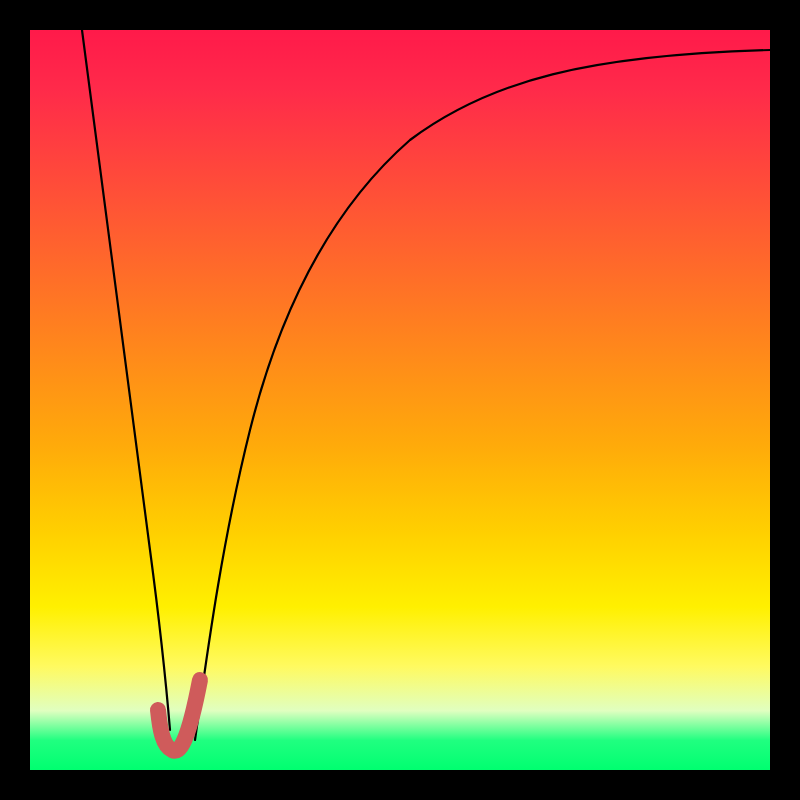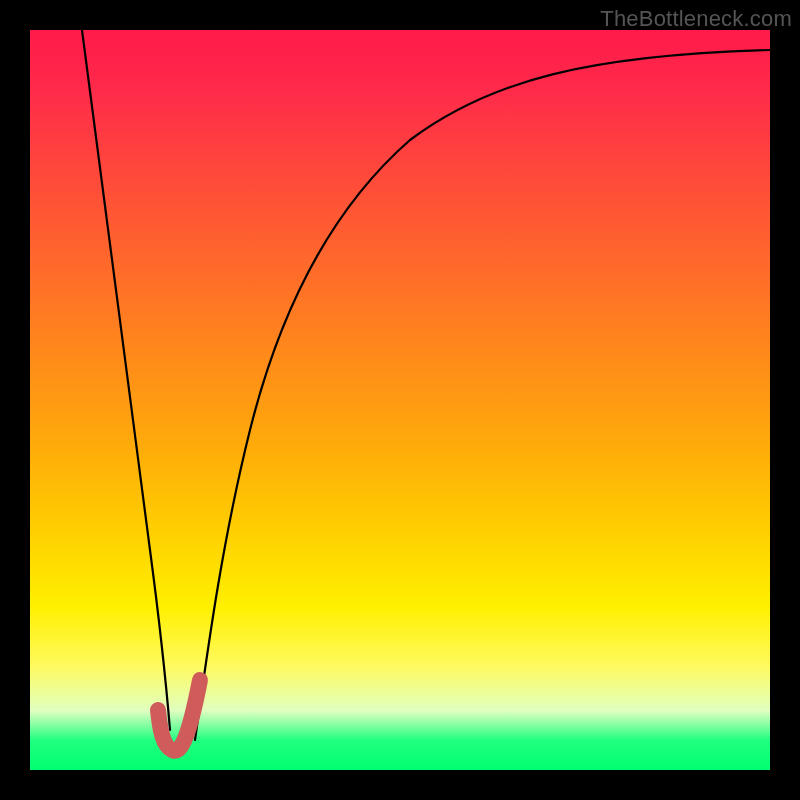--- a/index.html
+++ b/index.html
@@ -67,15 +67,14 @@
                C 250 280, 300 180, 380 110
                C 460 50, 560 25, 740 20" stroke="#000" stroke-width="2.2" fill="none" stroke-linecap="round"></path>
 
       <path d="M 128 680
                C 130 700, 133 716, 142 720
                C 150 724, 158 712, 170 650" stroke="#cf5b5b" stroke-width="16" fill="none" stroke-linecap="round" stroke-linejoin="round"></path>
     </svg>
 
   </div>
 
-  <div class="watermark">TheBottleneck.com</div>
 
 </div>
 
 </body></html>

